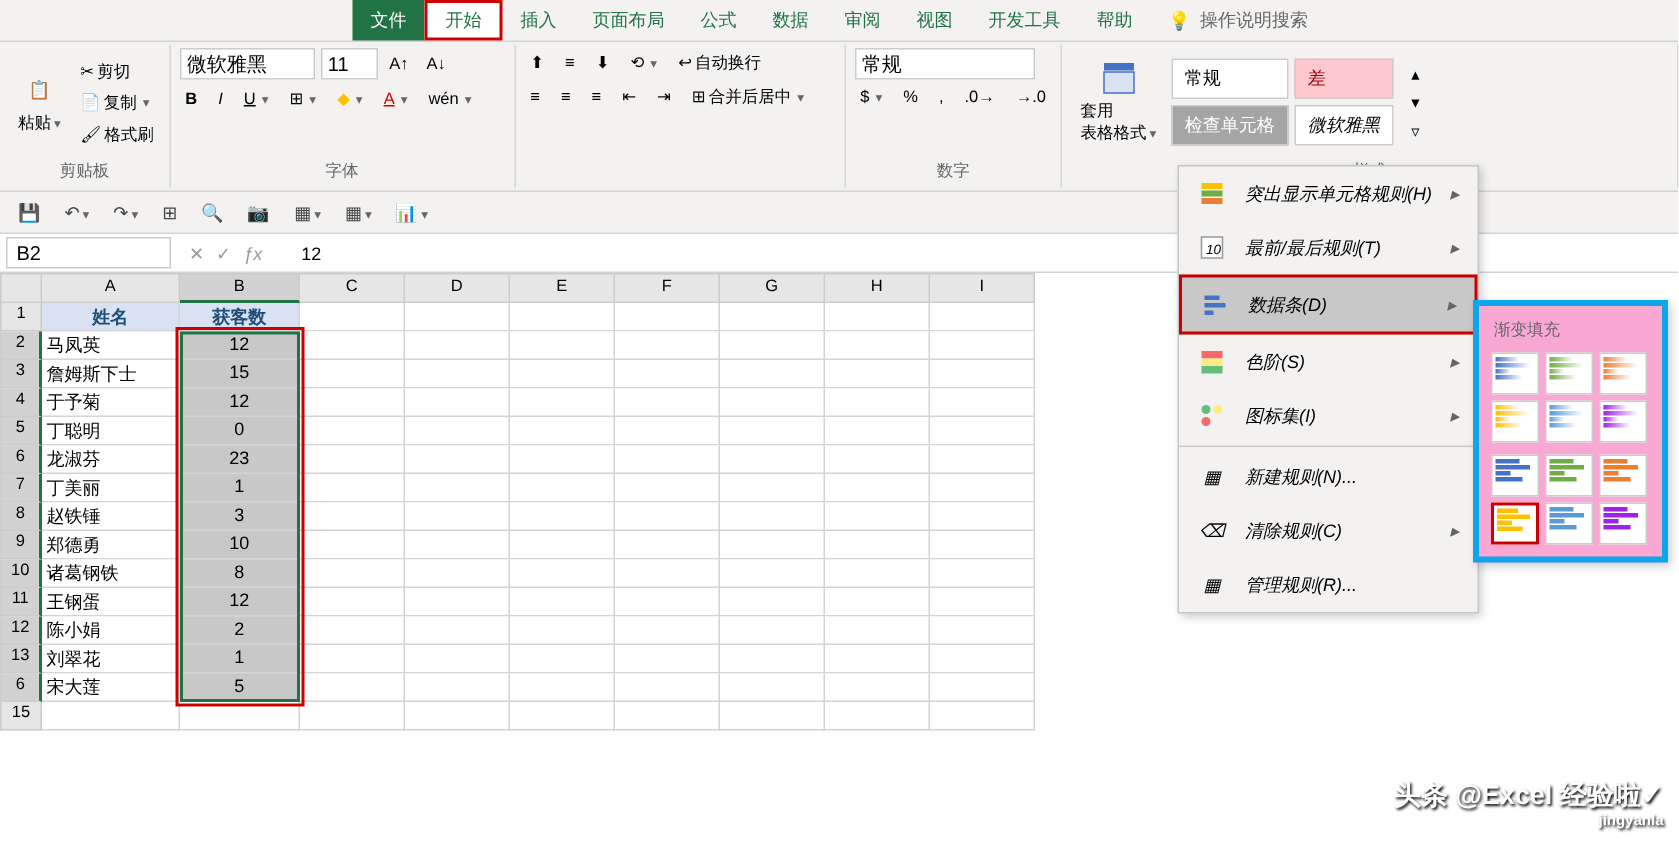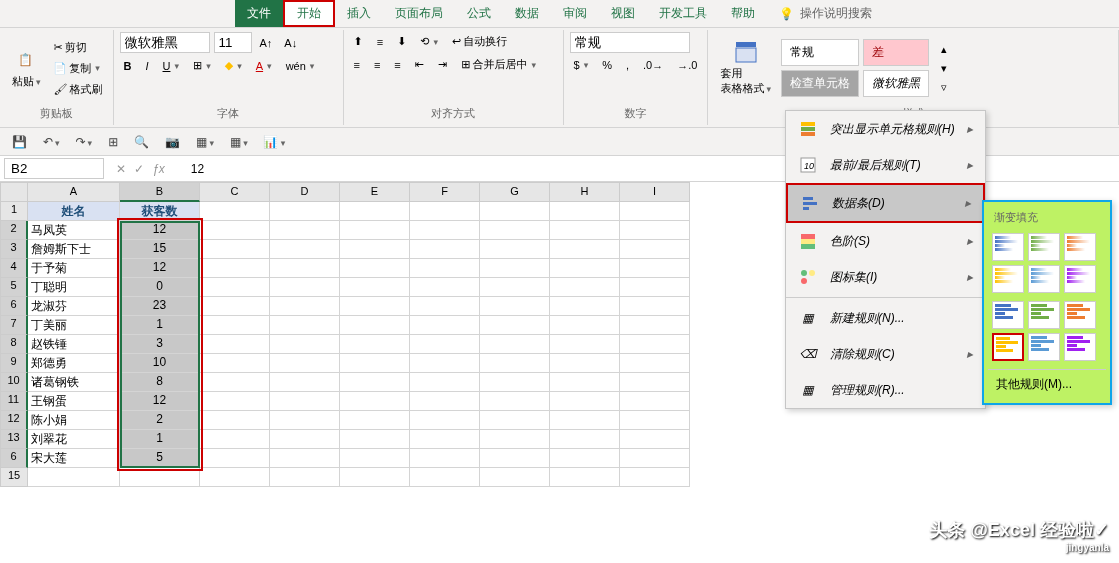--- a/index.html
+++ b/index.html
@@ -34,21 +34,21 @@
     .style-box.bad { background: #ffc7ce; color: #9c0006; }
     .style-box.check { background: #a5a5a5; color: #fff; }
     .style-box.explain { font-style: italic; }
     
     
     .qat { background: #f3f2f1; height: 28px; display: flex; align-items: center; gap: 8px; padding: 0 8px; border-bottom: 1px solid #d4d4d4; }
     .qat-btn { cursor: pointer; padding: 2px 4px; color: #444; }
     
     
     .formula-bar { height: 26px; display: flex; align-items: center; border-bottom: 1px solid #d4d4d4; }
-    .name-box { width: 100px; border: 1px solid #ccc; padding: 2px 6px; margin: 2px 4px; }
+    .name-box { width: 110px; border: 1px solid #ccc; padding: 2px 6px; margin: 2px 4px; }
     .fx-btns { display: flex; gap: 8px; padding: 0 8px; color: #999; }
     .fx-btn { cursor: pointer; }
     .fx-label { font-style: italic; margin-right: 12px; }
     .formula-input { flex: 1; padding: 2px 6px; }
     
     
     .grid-area { display: flex; height: 380px; }
     .row-headers { display: flex; flex-direction: column; }
     .col-headers { display: flex; }
     .corner { width: 28px; height: 20px; background: #e6e6e6; border: 1px solid #ccc; }
@@ -65,21 +65,21 @@
     .red-border { position: absolute; border: 2px solid #c00; pointer-events: none; }
     
     
     .dropdown { position: absolute; background: #f3f2f1; border: 1px solid #c6c6c6; box-shadow: 2px 2px 6px rgba(0,0,0,0.2); z-index: 100; }
     .dropdown-item { display: flex; align-items: center; padding: 8px 12px; cursor: pointer; gap: 12px; min-width: 190px; font-style: italic; }
     .dropdown-item.active { background: #c8c8c8; border: 2px solid #c00; }
     .dropdown-item .arrow { margin-left: auto; color: #666; }
     .dropdown-icon { width: 20px; height: 20px; display: flex; align-items: center; justify-content: center; }
     .dropdown-sep { border-top: 1px solid #ccc; margin: 2px 0; }
     
-    .submenu { position: absolute; background: #bef264; border: 2px solid #0ea5e9; box-shadow: 2px 2px 6px rgba(0,0,0,0.2); z-index: 101; padding: 4px; }
+    .submenu { position: absolute; background: #f9a8d4; border: 4px solid #0ea5e9; box-shadow: 2px 2px 6px rgba(0,0,0,0.2); z-index: 101; padding: 4px; }
     .submenu-section { color: #666; font-size: 11px; padding: 4px 6px; }
     .submenu-grid { display: grid; grid-template-columns: repeat(3, 32px); gap: 4px; padding: 4px; }
     .databar-preview { width: 32px; height: 28px; border: 1px solid #ccc; background: #fff; display: flex; flex-direction: column; padding: 2px; gap: 1px; cursor: pointer; }
     .databar-preview.sel { border: 2px solid #c00; }
     .bar { height: 3px; }
     .submenu-footer { padding: 6px 8px; border-top: 1px solid #ccc; margin-top: 4px; cursor: pointer; }
     
     .watermark { position: absolute; right: 10px; bottom: 10px; color: #fff; font-size: 18px; font-weight: bold; text-shadow: 1px 1px 2px #000; }
     .watermark-sub { font-size: 10px; display: block; text-align: right; }
     
@@ -162,21 +162,20 @@
       </div>
       <div style="display:flex;gap:6px;align-items:center;">
         <span class="small-btn">≡</span>
         <span class="small-btn">≡</span>
         <span class="small-btn">≡</span>
         <span class="small-btn">⇤</span>
         <span class="small-btn">⇥</span>
         <span class="small-btn dropdown-arrow">⊞ <span>合并后居中</span></span>
       </div>
     </div>
-    <div class="group-label">对齐方式</div>
   </div>
 
   <div class="ribbon-group" style="min-width:140px;">
     <div class="group-content" style="flex-direction:column;align-items:flex-start;gap:4px;">
       <input class="style-select" style="width: 120px;" value="常规">
       <div style="display:flex;gap:6px;">
         <span class="small-btn dropdown-arrow">$</span>
         <span class="small-btn">%</span>
         <span class="small-btn">,</span>
         <span class="small-btn">.0→</span>
@@ -583,19 +582,18 @@
         <div class="bar" style="width: 40%; background: rgb(91, 155, 213);"></div>
         <div class="bar" style="width: 70%; background: rgb(91, 155, 213);"></div>
       </div>
       <div class="databar-preview">
         <div class="bar" style="width: 60%; background: rgb(160, 32, 240);"></div>
         <div class="bar" style="width: 90%; background: rgb(160, 32, 240);"></div>
         <div class="bar" style="width: 40%; background: rgb(160, 32, 240);"></div>
         <div class="bar" style="width: 70%; background: rgb(160, 32, 240);"></div>
       </div>
     </div>
-  <div class="submenu-footer">其他规则(M)...</div>
 </div>
 
 <div class="watermark">
   <span>头条 @Excel 经验啦</span>✓
   <span class="watermark-sub">jingyanla</span>
 </div>
 
 </body></html>

